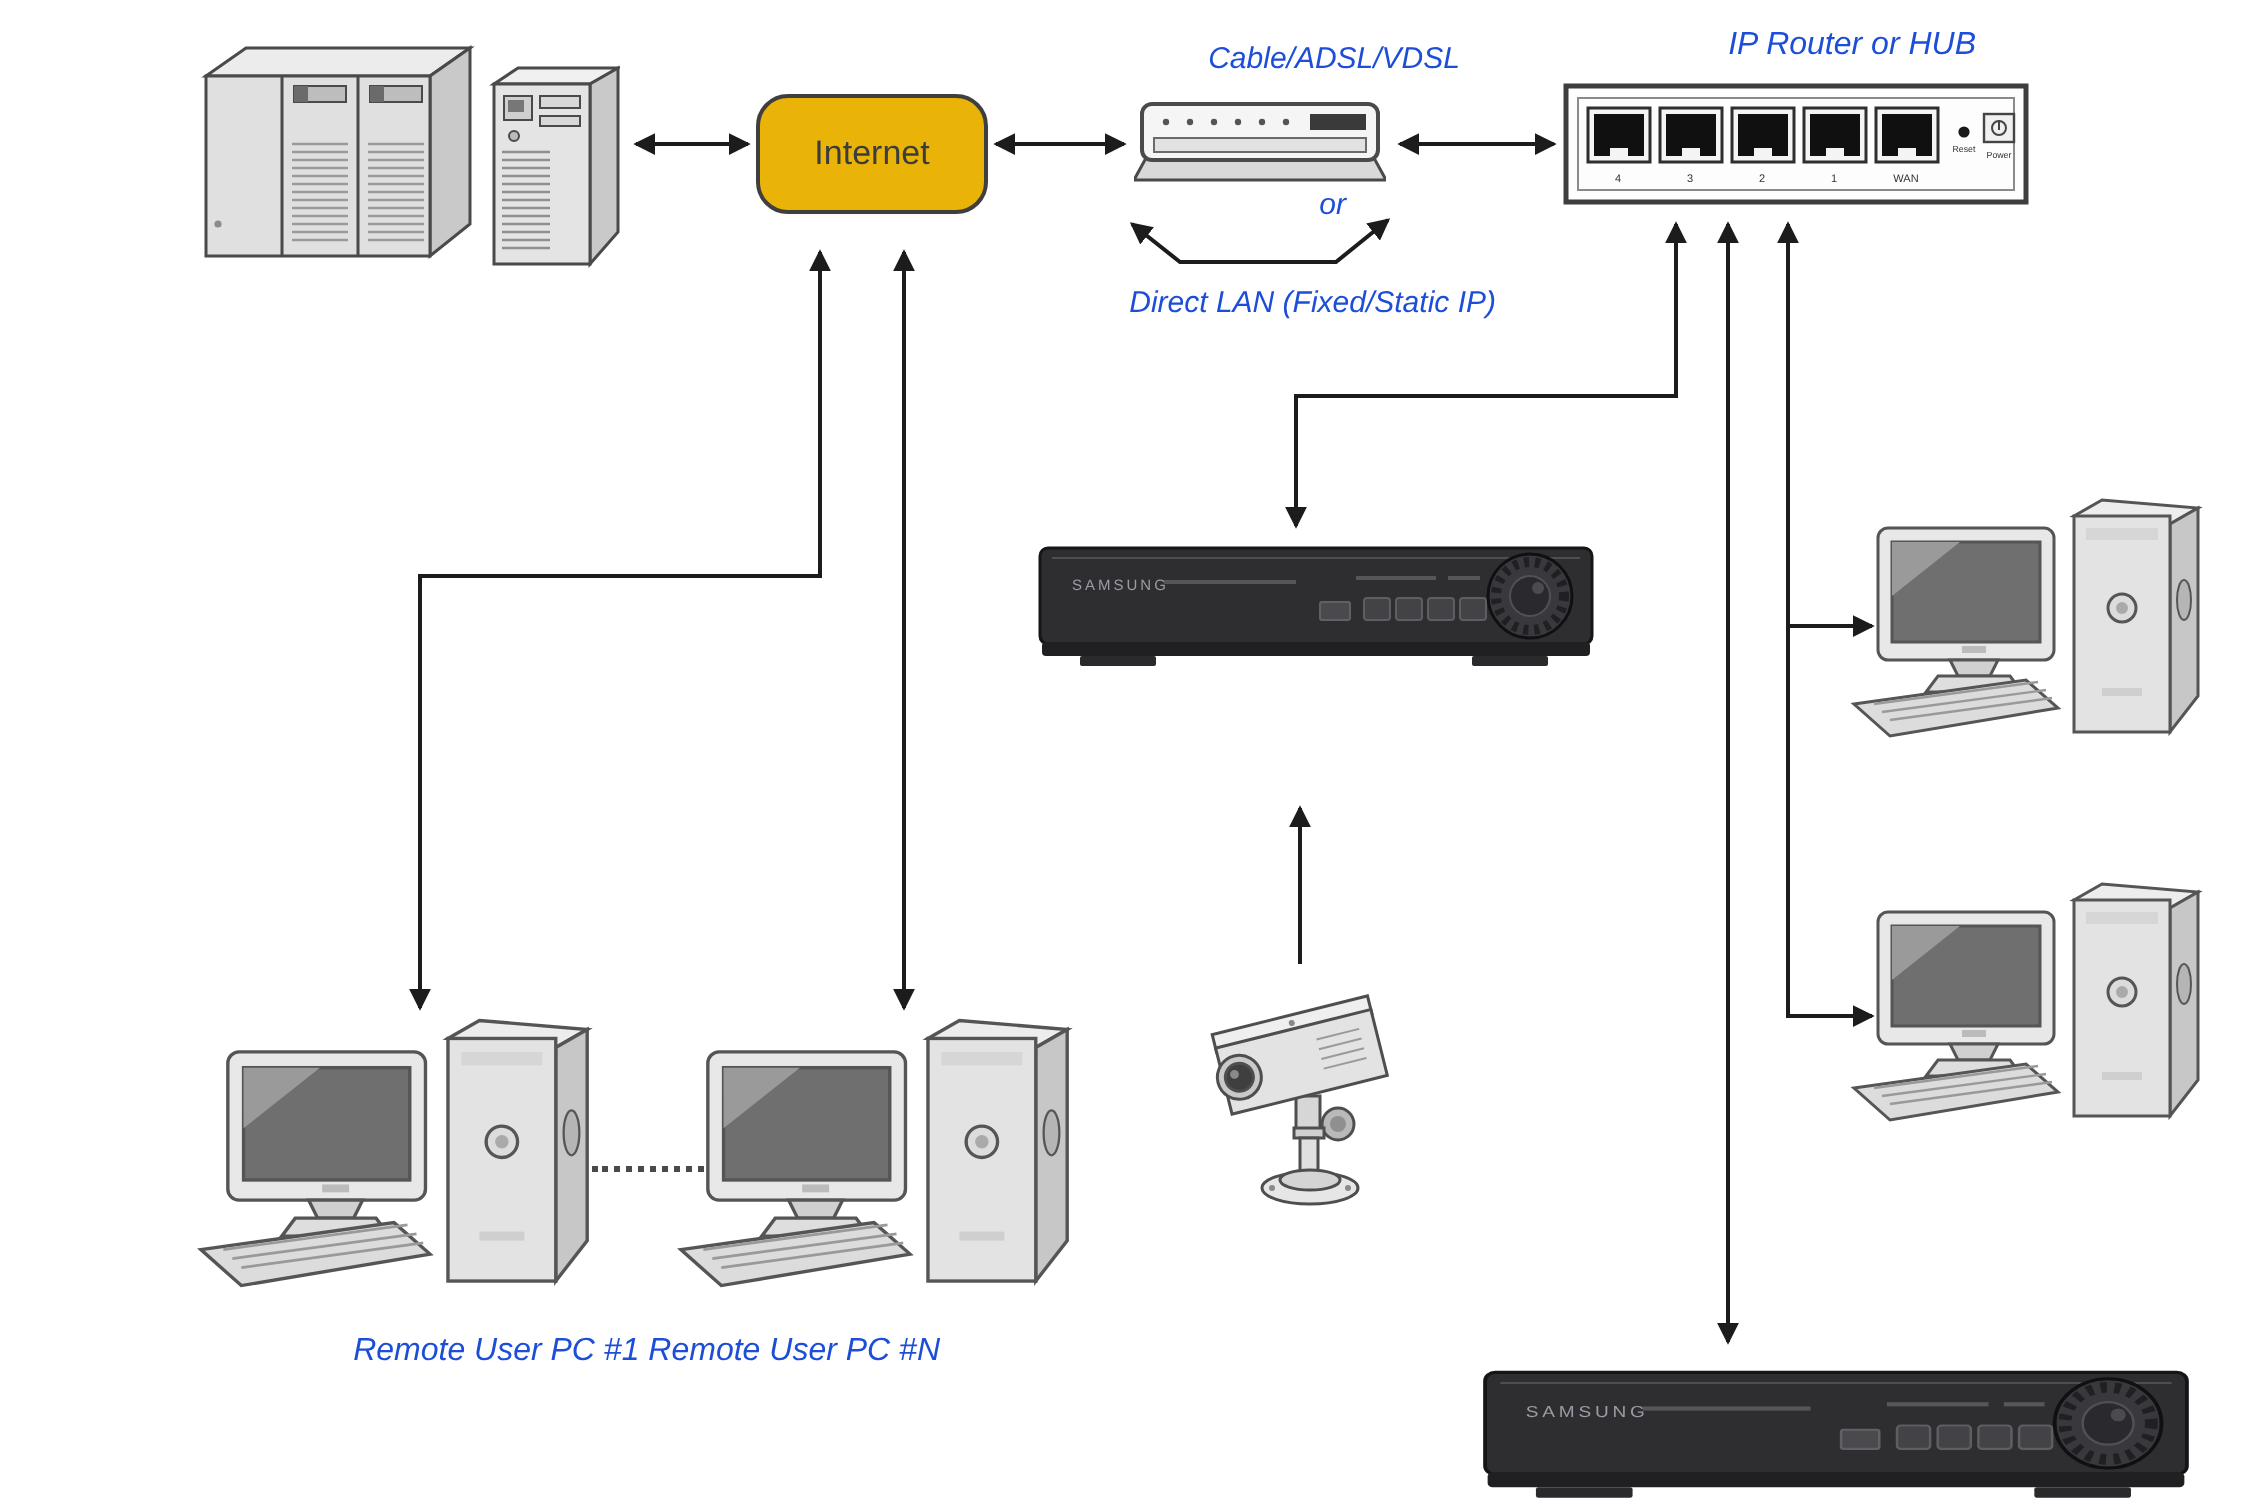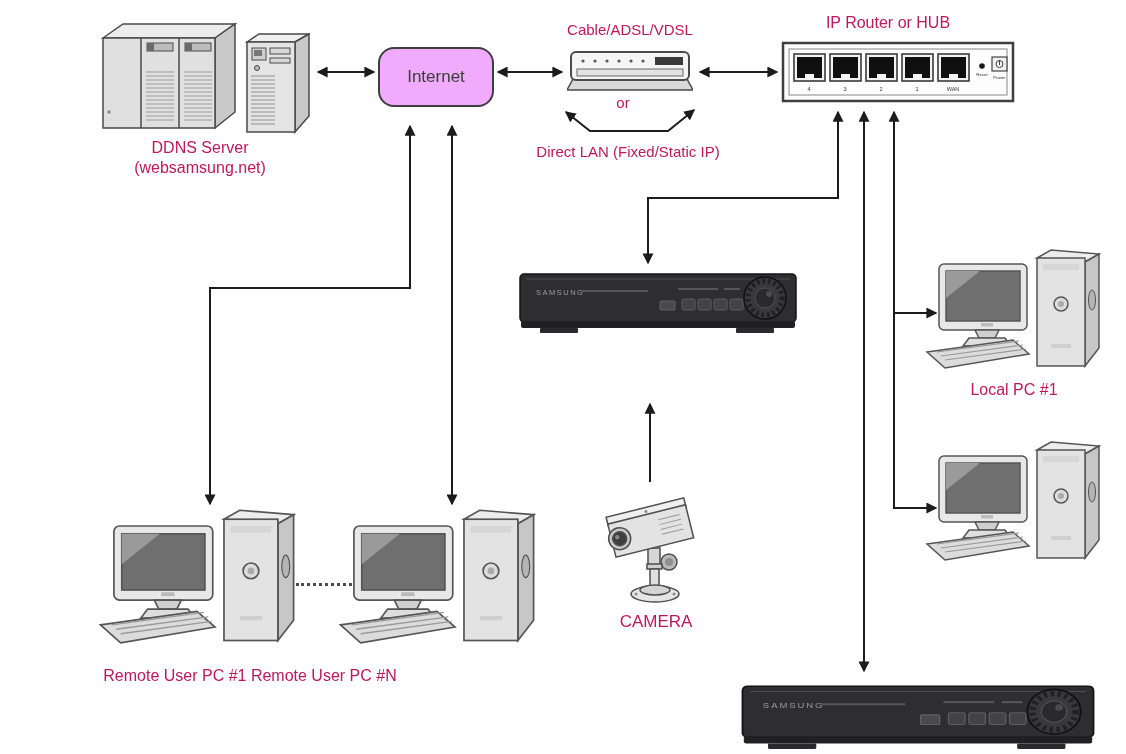--- a/index.html
+++ b/index.html
@@ -4,27 +4,27 @@
 <style>
   html,body{margin:0;padding:0;background:#ffffff;}
   .canvas{
     position:relative;width:1126px;height:754px;background:#ffffff;overflow:hidden;
     font-family:"Liberation Sans",sans-serif;
   }
   .layer{position:absolute;left:0;top:0;width:1126px;height:754px;}
   .dev{position:absolute;}
   .dev svg{display:block;width:100%;height:100%;}
   .lbl{
-    position:absolute;font-size:16px;line-height:20px;color:#be185d;
-    text-align:center;white-space:nowrap;
+    position:absolute;font-size:16px;line-height:20px;color:#1d4ed8;
+    text-align:right;white-space:nowrap;font-style:italic;
   }
   .lbl.big{font-size:17px;}
   .node-internet{
     position:absolute;left:378px;top:47px;width:112px;height:56px;
-    border:2.5px solid #3f3f3f;border-radius:16px;background:#f0abfc;
+    border:2.5px solid #3f3f3f;border-radius:16px;background:#eab308;
     display:flex;align-items:center;justify-content:center;
     font-size:17px;color:#3c3c3c;
   }
   .dots-sep{
     position:absolute;left:296px;top:583px;width:62px;height:0;
     border-top:3px dotted #4a4a4a;
   }
   svg text{font-family:"Liberation Sans",sans-serif;}
 </style>
 </head>
@@ -117,24 +117,20 @@
         <rect x="157" y="36" width="14" height="12" fill="#cfcfcf" stroke-width="1"></rect>
         <rect x="159" y="38" width="8" height="6" fill="#777777" stroke="none"></rect>
         <rect x="175" y="36" width="20" height="6" fill="#d8d8d8" stroke-width="1"></rect>
         <rect x="175" y="46" width="20" height="5" fill="#d8d8d8" stroke-width="1"></rect>
         <circle cx="162" cy="56" r="2.5" fill="#bbbbbb" stroke-width="1"></circle>
         <path d="M156,64 h24 M156,68 h24 M156,72 h24 M156,76 h24 M156,80 h24 M156,84 h24 M156,88 h24 M156,92 h24 M156,96 h24 M156,100 h24 M156,104 h24 M156,108 h24 M156,112 h24" stroke="#8f8f8f" stroke-width="1.2"></path>
       </g>
     </svg>
   </div>
 
-  <div class="lbl" style="left:75px;top:138px;width:250px">
-    <div>DDNS Server</div>
-    <div>(websamsung.net)</div>
-  </div>
 
   <div class="node-internet">
     <span>Internet</span>
   </div>
 
   <div class="lbl" style="left:530px;top:20px;width:200px;font-size:15px">Cable/ADSL/VDSL</div>
   <div class="dev" style="left:567px;top:50px;width:126px;height:44px">
     <svg viewBox="0 0 126 44">
       <polygon points="6,29 120,29 126,40 0,40" fill="#d9d9d9" stroke="#4a4a4a" stroke-width="1.5"></polygon>
       <rect x="4" y="2" width="118" height="28" rx="5" fill="#f5f5f5" stroke="#4a4a4a" stroke-width="2"></rect>
@@ -218,28 +214,26 @@
         </g>
         <rect x="47" y="84" width="15" height="5" fill="#cfcfcf"></rect>
         <rect x="50" y="89" width="9" height="22" fill="#e0e0e0"></rect>
         <ellipse cx="55" cy="114" rx="24" ry="8" fill="#e6e6e6"></ellipse>
         <ellipse cx="55" cy="110" rx="15" ry="5" fill="#d4d4d4"></ellipse>
         <circle cx="36" cy="114" r="1.5" fill="#8a8a8a" stroke="none"></circle>
         <circle cx="74" cy="114" r="1.5" fill="#8a8a8a" stroke="none"></circle>
       </g>
     </svg>
   </div>
-  <div class="lbl big" style="left:556px;top:612px;width:200px">CAMERA</div>
 
   <div class="dev" style="left:925px;top:248px;width:200px;height:130px">
     <svg viewBox="0 0 200 130">
         <use href="#pc-def"></use>
       </svg>
   </div>
-  <div class="lbl" style="left:914px;top:380px;width:200px">Local PC #1</div>
 
   <div class="dev" style="left:925px;top:440px;width:200px;height:130px">
     <svg viewBox="0 0 200 130">
         <use href="#pc-def"></use>
       </svg>
   </div>
 
   <div class="dev" style="left:98px;top:508px;width:225px;height:146px">
     <svg viewBox="0 0 200 130">
         <use href="#pc-def"></use>

